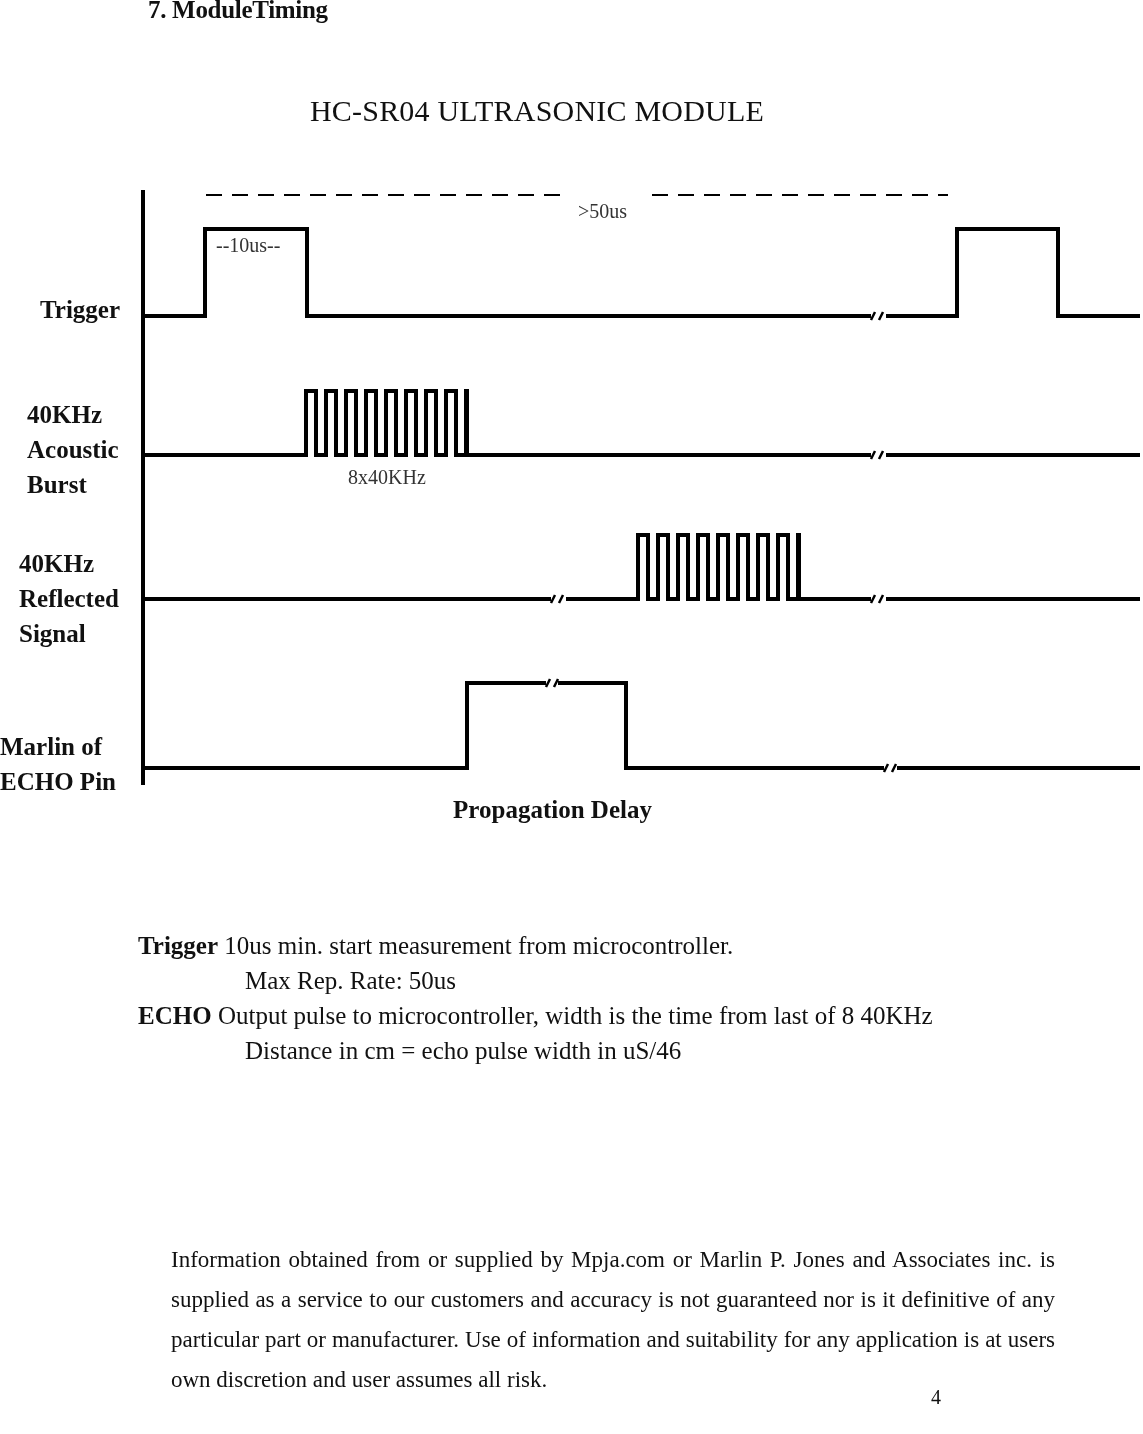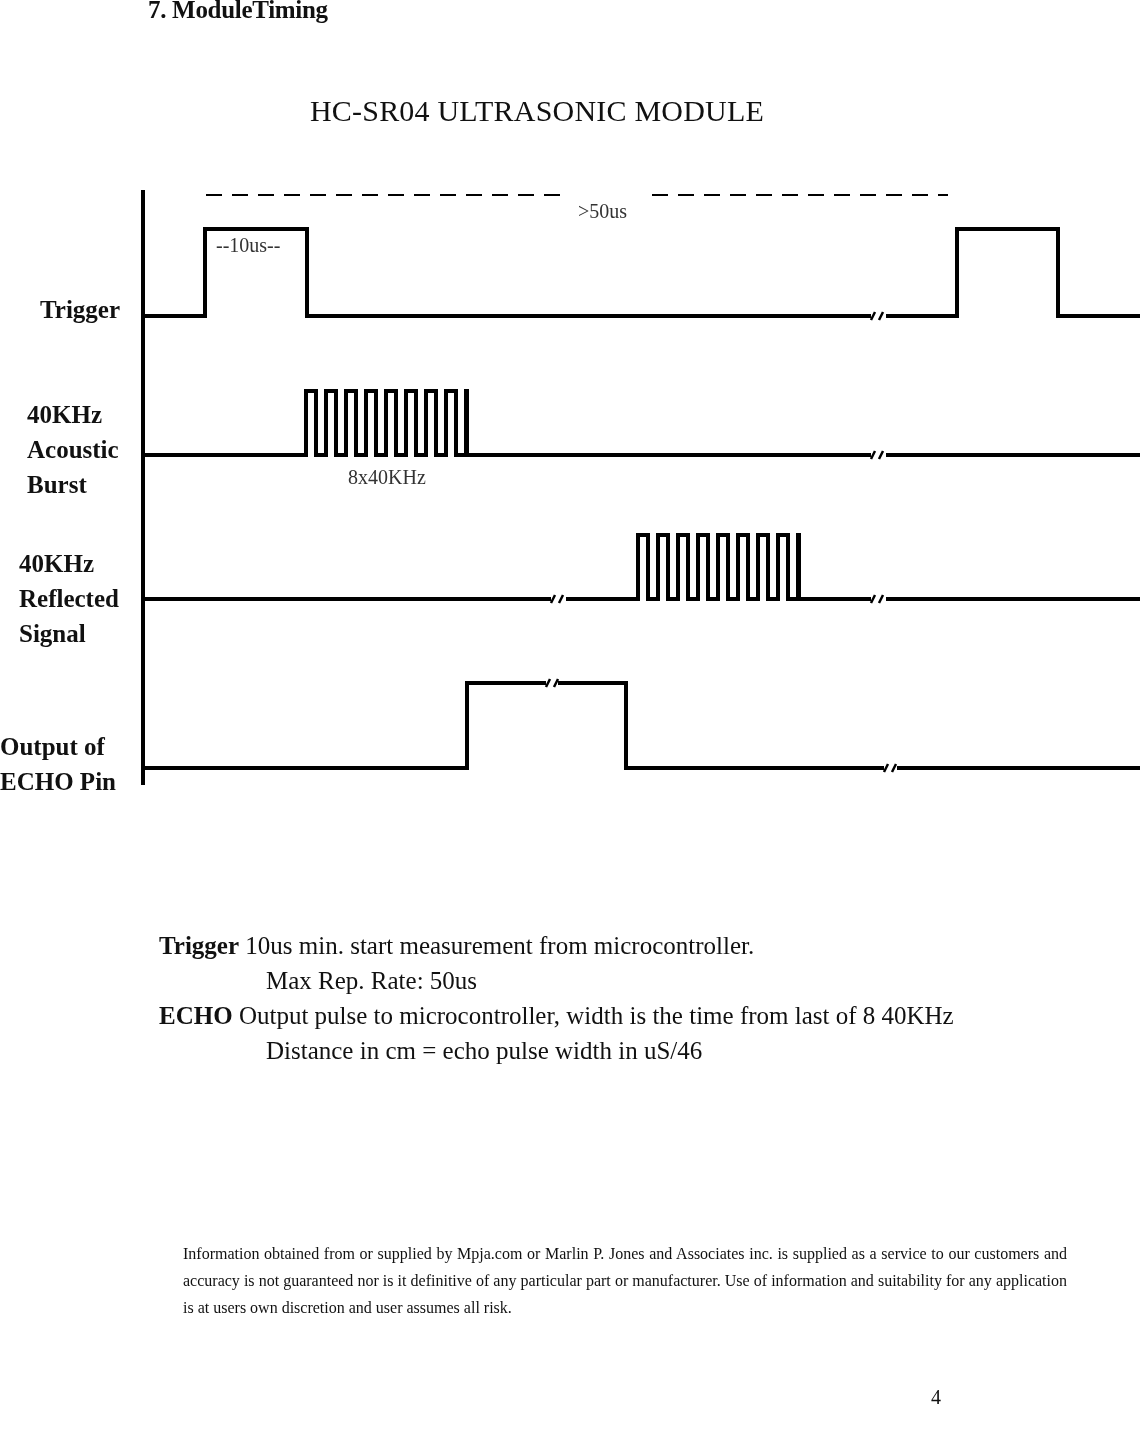--- a/index.html
+++ b/index.html
@@ -11,24 +11,24 @@
   #lbl-trigger { left: 40px; top: 292px; }
   #lbl-burst { left: 27px; top: 397px; }
   #lbl-reflected { left: 19px; top: 546px; }
   #lbl-echo { left: 0px; top: 729px; }
   .anno { font-size: 20px; color: #333; }
   #anno-50us { left: 578px; top: 200px; }
   #anno-10us { left: 216px; top: 234px; text-align: center; }
   #anno-8x40 { left: 348px; top: 466px; }
   .prop { left: 380px; top: 792px; width: 345px; text-align: center; font-weight: bold; font-size: 25px; line-height: 35px; }
   .desc { left: 138px; top: 928px; font-size: 25px; line-height: 35px; width: 960px; }
-  .desc .row { white-space: nowrap; margin-left: 21px; }
+  .desc .row { white-space: nowrap; }
   .desc .indent { padding-left: 107px; }
   .desc b { font-weight: bold; }
-  .disclaimer { left: 183px; top: 1240px; width: 884px; font-size: 16px; line-height: 27px; text-align: justify; }
+  .disclaimer { left: 171px; top: 1240px; width: 884px; font-size: 23px; line-height: 40px; text-align: justify; }
   .page-num { left: 931px; top: 1386px; font-size: 20px; }
   svg.diagram { position: absolute; left: 0; top: 0; }
 </style>
 </head>
 <body>
 
 <div class="abs section-title">7. ModuleTiming</div>
 <div class="abs diagram-title">HC-SR04 ULTRASONIC MODULE</div>
 
 <svg class="diagram" width="1143" height="800" viewBox="0 0 1143 800">
@@ -75,25 +75,26 @@
   <div>40KHz</div>
   <div>Acoustic</div>
   <div>Burst</div>
 </div>
 <div class="abs sig-label" id="lbl-reflected">
   <div>40KHz</div>
   <div>Reflected</div>
   <div>Signal</div>
 </div>
 <div class="abs sig-label" id="lbl-echo">
-  <div>Output of</div>
+  <div>Marlin of</div>
   <div>ECHO Pin</div>
 </div>
 
 <div class="abs prop">
+  <div>Propagation Delay</div>
 </div>
 
 <div class="abs desc">
   <div class="row"><b>Trigger</b><span> 10us min. start measurement from microcontroller.</span></div>
   <div class="row indent">Max Rep. Rate: 50us</div>
   <div class="row"><b>ECHO</b><span> Output pulse to microcontroller, width is the time from last of 8 40KHz</span></div>
   <div class="row indent">Distance in cm = echo pulse width in uS/46</div>
 </div>
 
 <div class="abs disclaimer">Information obtained from or supplied by Mpja.com or Marlin P. Jones and Associates inc. is supplied as a service to our customers and accuracy is not guaranteed nor is it definitive of any particular part or manufacturer. Use of information and suitability for any application is at users own discretion and user assumes all risk.</div>

